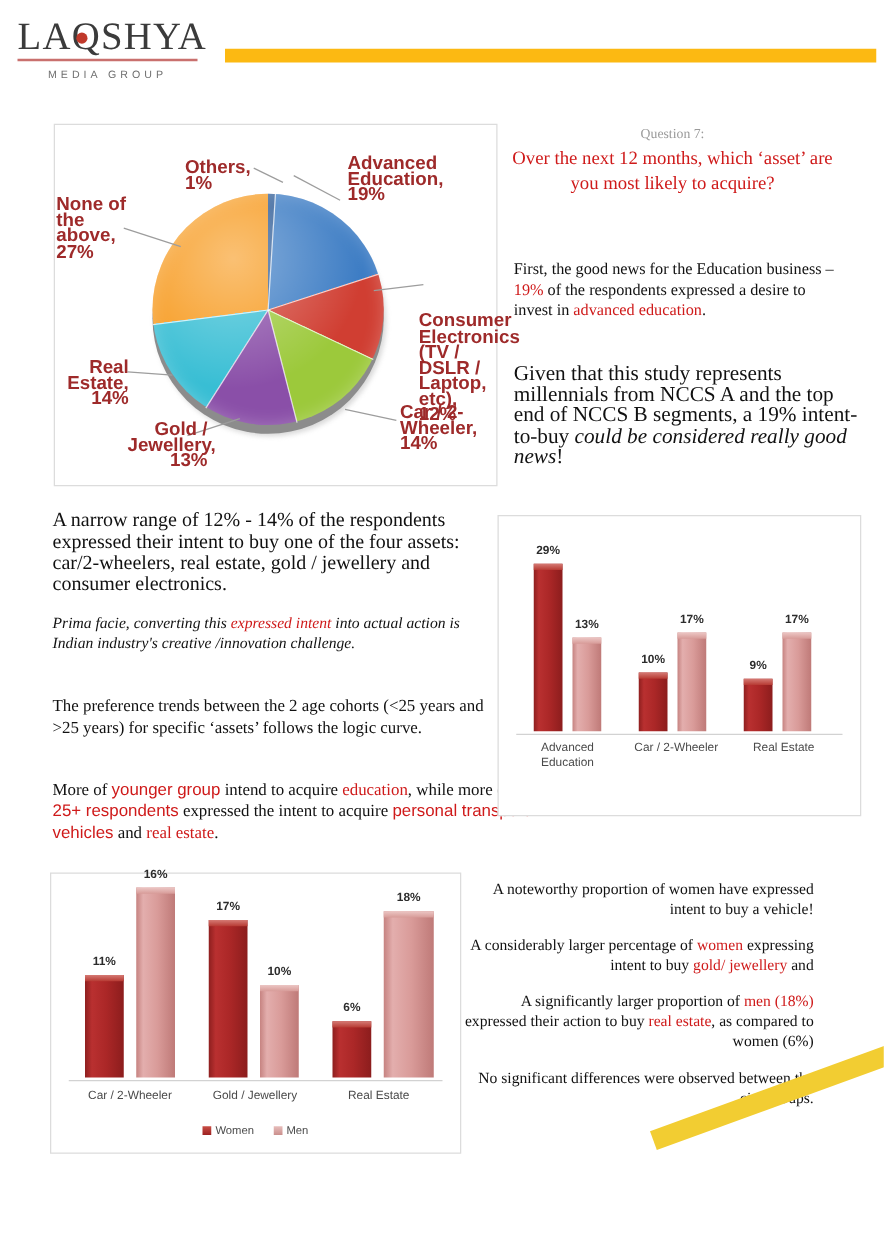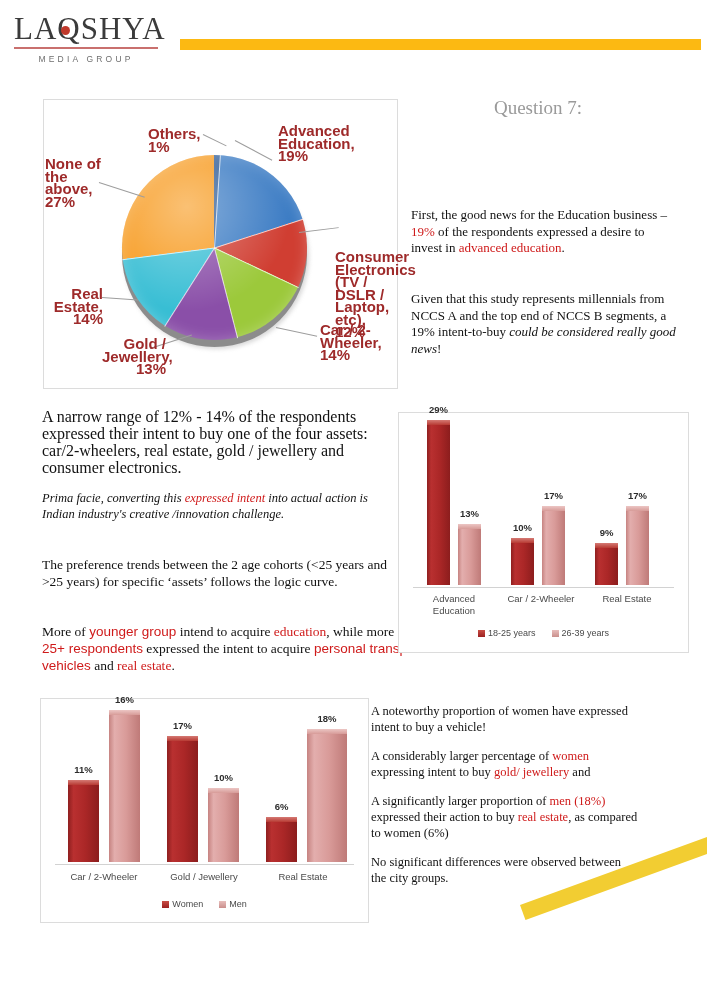--- a/index.html
+++ b/index.html
@@ -94,30 +94,30 @@
     position:absolute;width:100%;display:flex;justify-content:center;gap:16px;
     font-family:"Liberation Sans", sans-serif;font-size:9px;color:#4a4a4a;
   }
   .legend .item{display:flex;align-items:center;gap:3px;}
   .legend .swatch{width:7px;height:7px;display:inline-block;}
   .legend .swatch.dark{background:linear-gradient(to bottom,#c94e45,#9c2020);}
   .legend .swatch.light{background:linear-gradient(to bottom,#e7bdbb,#ca8f8c);}
   
   .prose{position:absolute;font-family:"Liberation Serif", serif;color:#111;}
   #qblock{left:408px;top:99px;width:260px;text-align:center;}
-  #qlabel{font-size:19px;color:#9a9a9a;line-height:17px;}
+  #qlabel{font-size:11px;color:#9a9a9a;line-height:17px;}
   #qtitle{font-size:15px;color:#cf1a1a;line-height:20px;margin-top:1px;}
   #rtext1{left:411px;top:207px;width:265px;font-size:13px;line-height:16.5px;}
-  #rtext2{left:411px;top:291px;width:275px;font-size:13px;line-height:16.5px;}
+  #rtext2{left:411px;top:291px;width:275px;font-size:17px;line-height:16.5px;}
   #ltext1{left:42px;top:408px;width:340px;font-size:16px;line-height:17px;}
   #ltext2{left:42px;top:490px;width:345px;font-size:12.5px;line-height:16px;font-style:italic;}
   #ltext3{left:42px;top:556px;width:345px;font-size:13.5px;line-height:17px;}
   #ltext4{left:42px;top:623px;width:400px;font-size:13.5px;line-height:17px;}
   #btext{left:371px;top:703px;width:280px;font-size:12.5px;line-height:16px;}
-  #btext p{margin:0 12px 13px 0;}
+  #btext p{margin:0 0 13px 0;text-align:right;}
   .red{color:#cf1a1a;}
   .sansred{font-family:"Liberation Sans", sans-serif;color:#cf1a1a;}
   .ital{font-style:italic;}
 </style>
 </head>
 <body>
 
 <div id="header">
   <div id="logo">
     <span class="word">
@@ -157,20 +157,21 @@
   <div class="plabel" style="left:291px;top:111px;width:64px;margin-top:40px;">Consumer Electronics (TV / DSLR / Laptop, etc), 12%</div>
   <div class="plabel" style="left:276px;top:224px;width:60px;">Car / 2-Wheeler, 14%</div>
   <div class="plabel" style="left:58px;top:238px;width:64px;text-align:right;">Gold / Jewellery, 13%</div>
   <div class="plabel" style="left:1px;top:188px;width:58px;text-align:right;">Real Estate, 14%</div>
   <div class="plabel" style="left:1px;top:58px;width:58px;text-align:left;">None of the above, 27%</div>
   <div class="plabel" style="left:104px;top:28px;width:58px;text-align:left;">Others, 1%</div>
 </div>
 
 <div class="prose" id="qblock">
   <div id="qlabel">Question 7:</div>
+  <div id="qtitle">Over the next 12 months, which ‘asset’ are you most likely to acquire?</div>
 </div>
 
 <div class="prose" id="rtext1">
   <span>First, the good news for the Education business – </span><span class="red">19%</span><span> of the respondents expressed a desire to invest in </span><span class="red">advanced education</span><span>.</span>
 </div>
 
 <div class="prose" id="rtext2">
   <span>Given that this study represents millennials from NCCS A and the top end of NCCS B segments, a 19% intent-to-buy </span><span class="ital">could be considered really good news</span><span>!</span>
 </div>
 
@@ -184,25 +185,25 @@
 
 <div class="prose" id="ltext4">
   <span>More of </span><span class="sansred">younger group</span><span> intend to acquire </span><span class="red">education</span><span>, while more of the </span><span class="sansred">25+ respondents</span><span> expressed the intent to acquire </span><span class="sansred">personal transport vehicles</span><span> and </span><span class="red">real estate</span><span>.</span>
 </div>
 
 <div class="panel" id="bar1-panel">
   <div class="plotarea">
     <div class="axis" style="left:14px;right:14px;top:174px;"></div>
 
     <div class="bargroup" style="left:28px;bottom:67px;height:145px;gap:8px;">
-      <div class="bar dark" style="width:23px;height:165px;">
+      <div class="bar dark" style="width:23px;height:134px;">
         <div class="cap"></div>
         <div class="vlabel">29%</div>
       </div>
-      <div class="bar light" style="width:23px;height:61px;">
+      <div class="bar light" style="width:23px;height:75px;">
         <div class="cap"></div>
         <div class="vlabel">13%</div>
       </div>
     </div>
 
     <div class="bargroup" style="left:112px;bottom:67px;height:145px;gap:8px;">
       <div class="bar dark" style="width:23px;height:47px;">
         <div class="cap"></div>
         <div class="vlabel">10%</div>
       </div>
@@ -220,30 +221,20 @@
       <div class="bar light" style="width:23px;height:79px;">
         <div class="cap"></div>
         <div class="vlabel">17%</div>
       </div>
     </div>
 
     <div class="catlabel" style="left:15px;top:180px;width:80px;">Advanced Education</div>
     <div class="catlabel" style="left:98px;top:180px;width:88px;">Car / 2-Wheeler</div>
     <div class="catlabel" style="left:188px;top:180px;width:80px;">Real Estate</div>
 
-    <div class="legend" style="top:215px;">
-      <span class="item">
-        <span class="swatch dark"></span>
-        <span>18-25 years</span>
-      </span>
-      <span class="item">
-        <span class="swatch light"></span>
-        <span>26-39 years</span>
-      </span>
-    </div>
   </div>
 </div>
 
 <div class="panel" id="bar2-panel">
   <div class="plotarea">
     <div class="axis" style="left:14px;right:14px;top:165px;"></div>
 
     <div class="bargroup" style="left:27px;bottom:60px;height:150px;gap:10px;">
       <div class="bar dark" style="width:31px;height:82px;">
         <div class="cap"></div>

